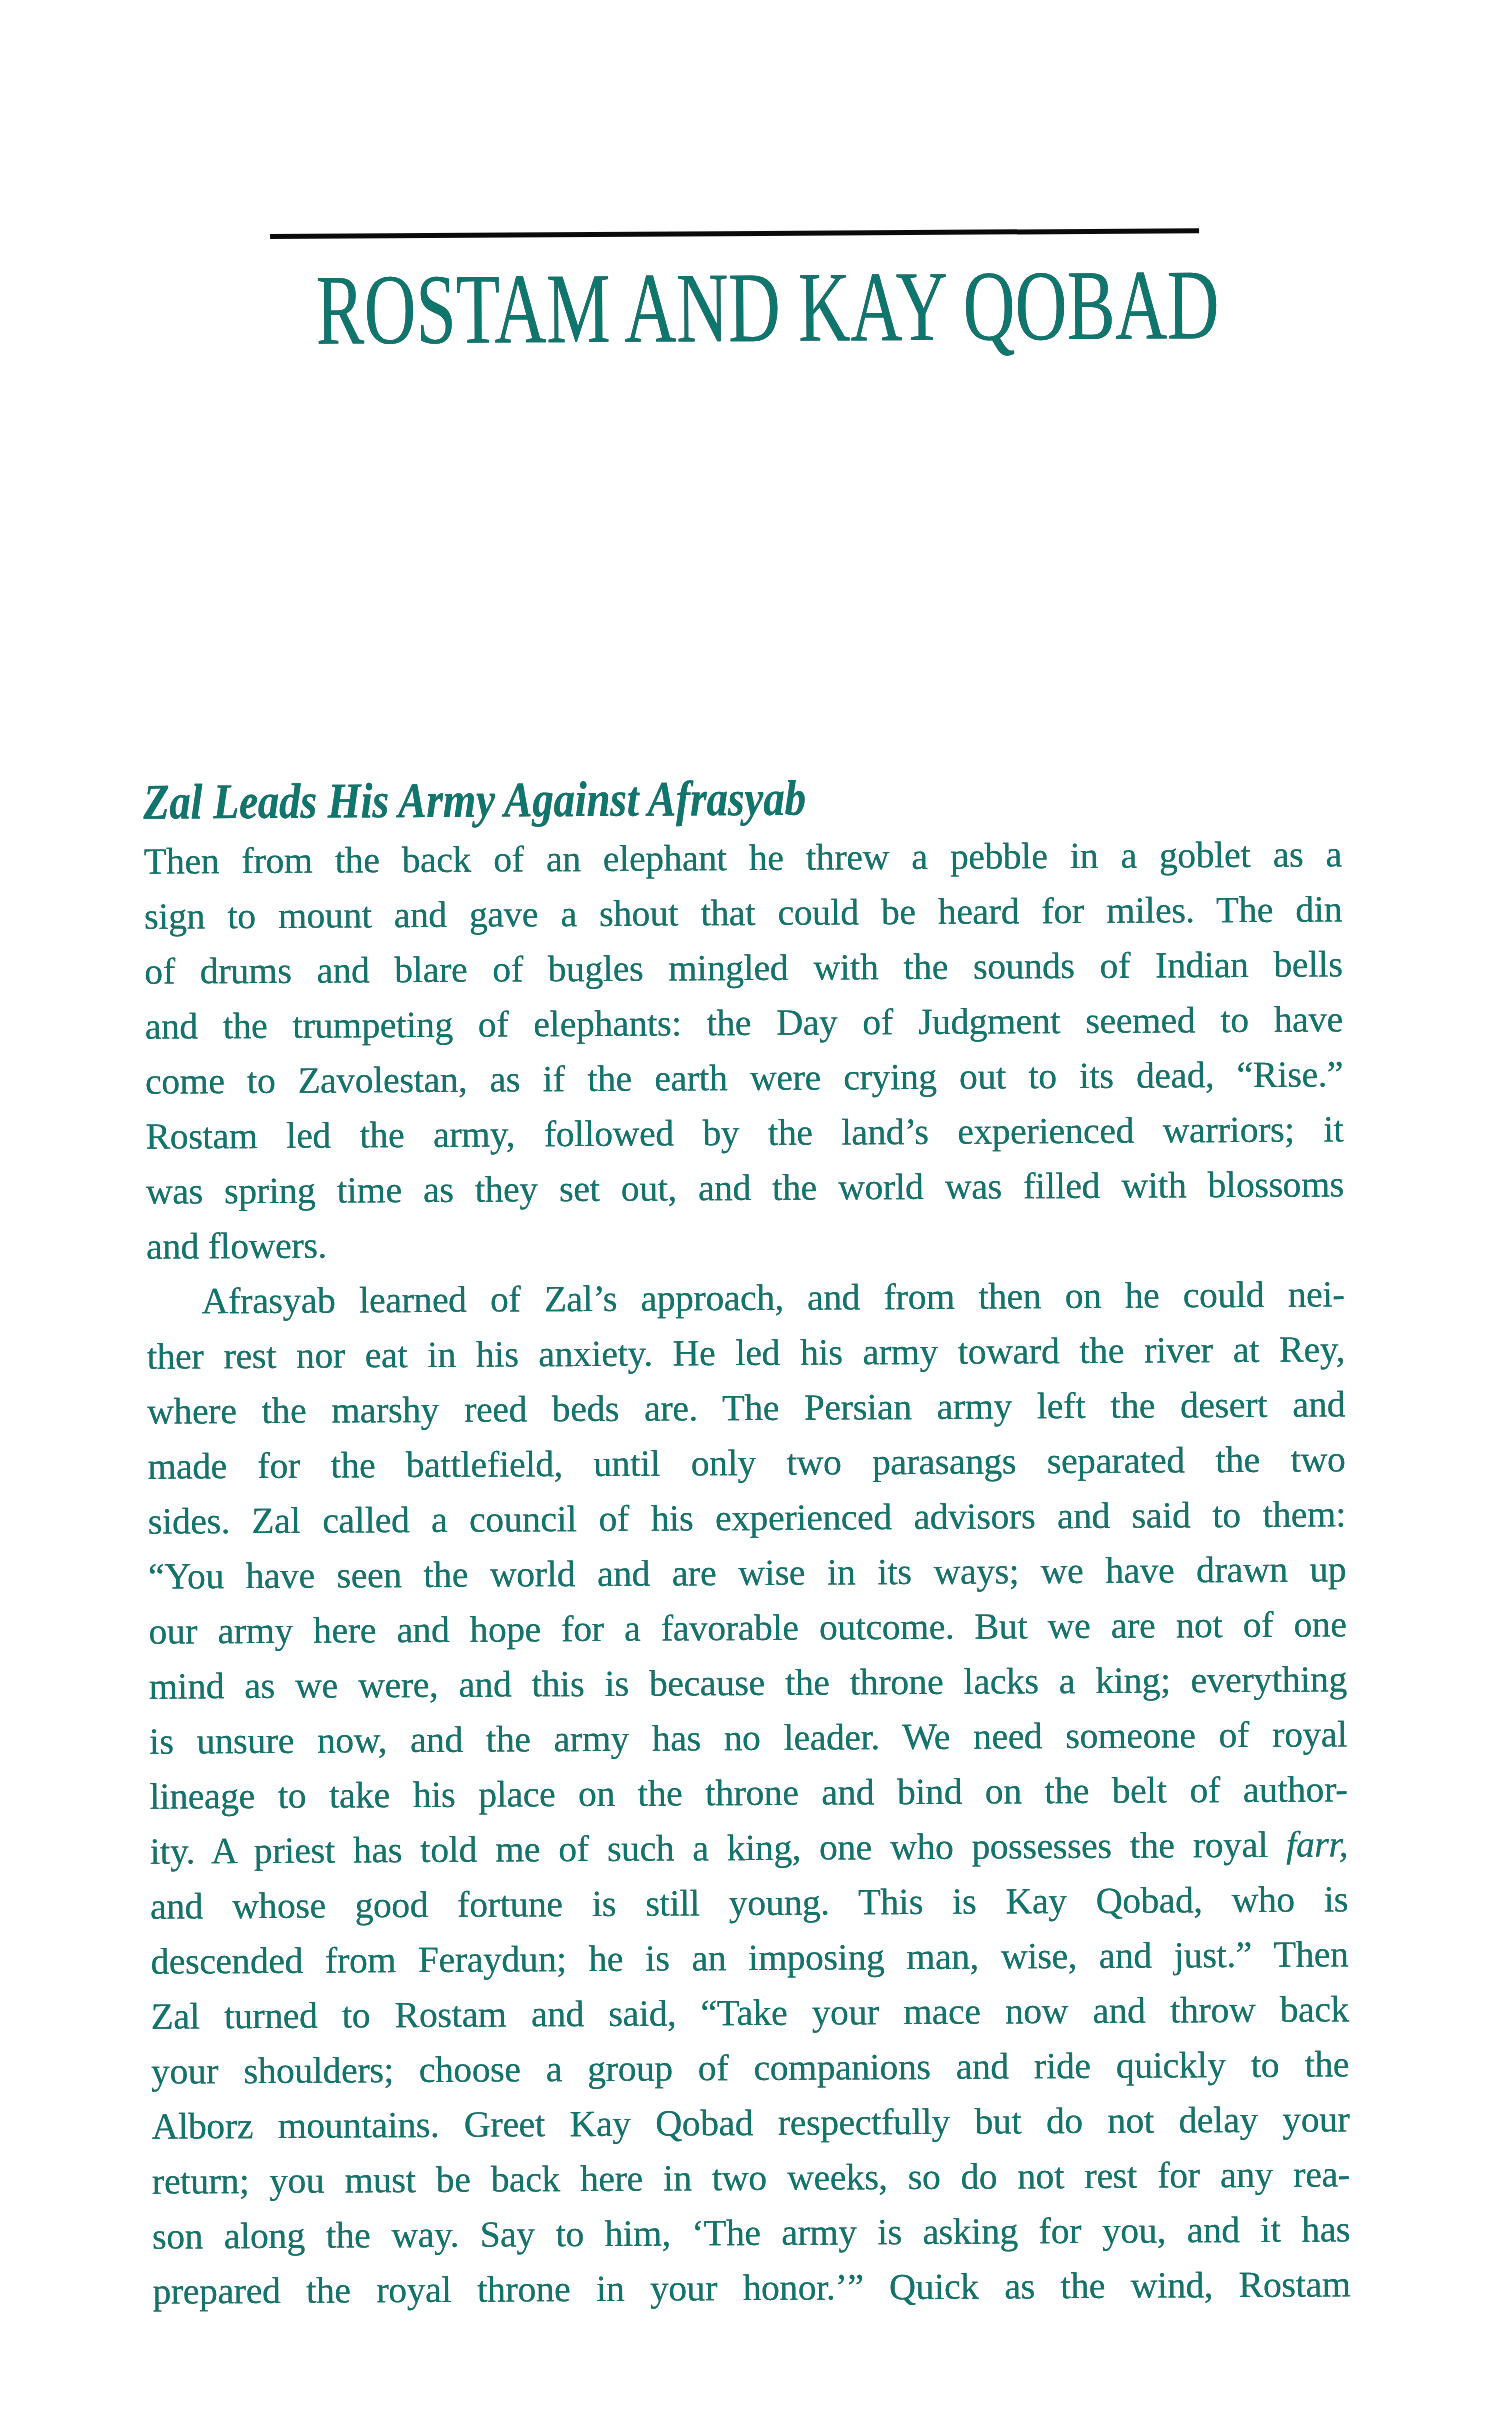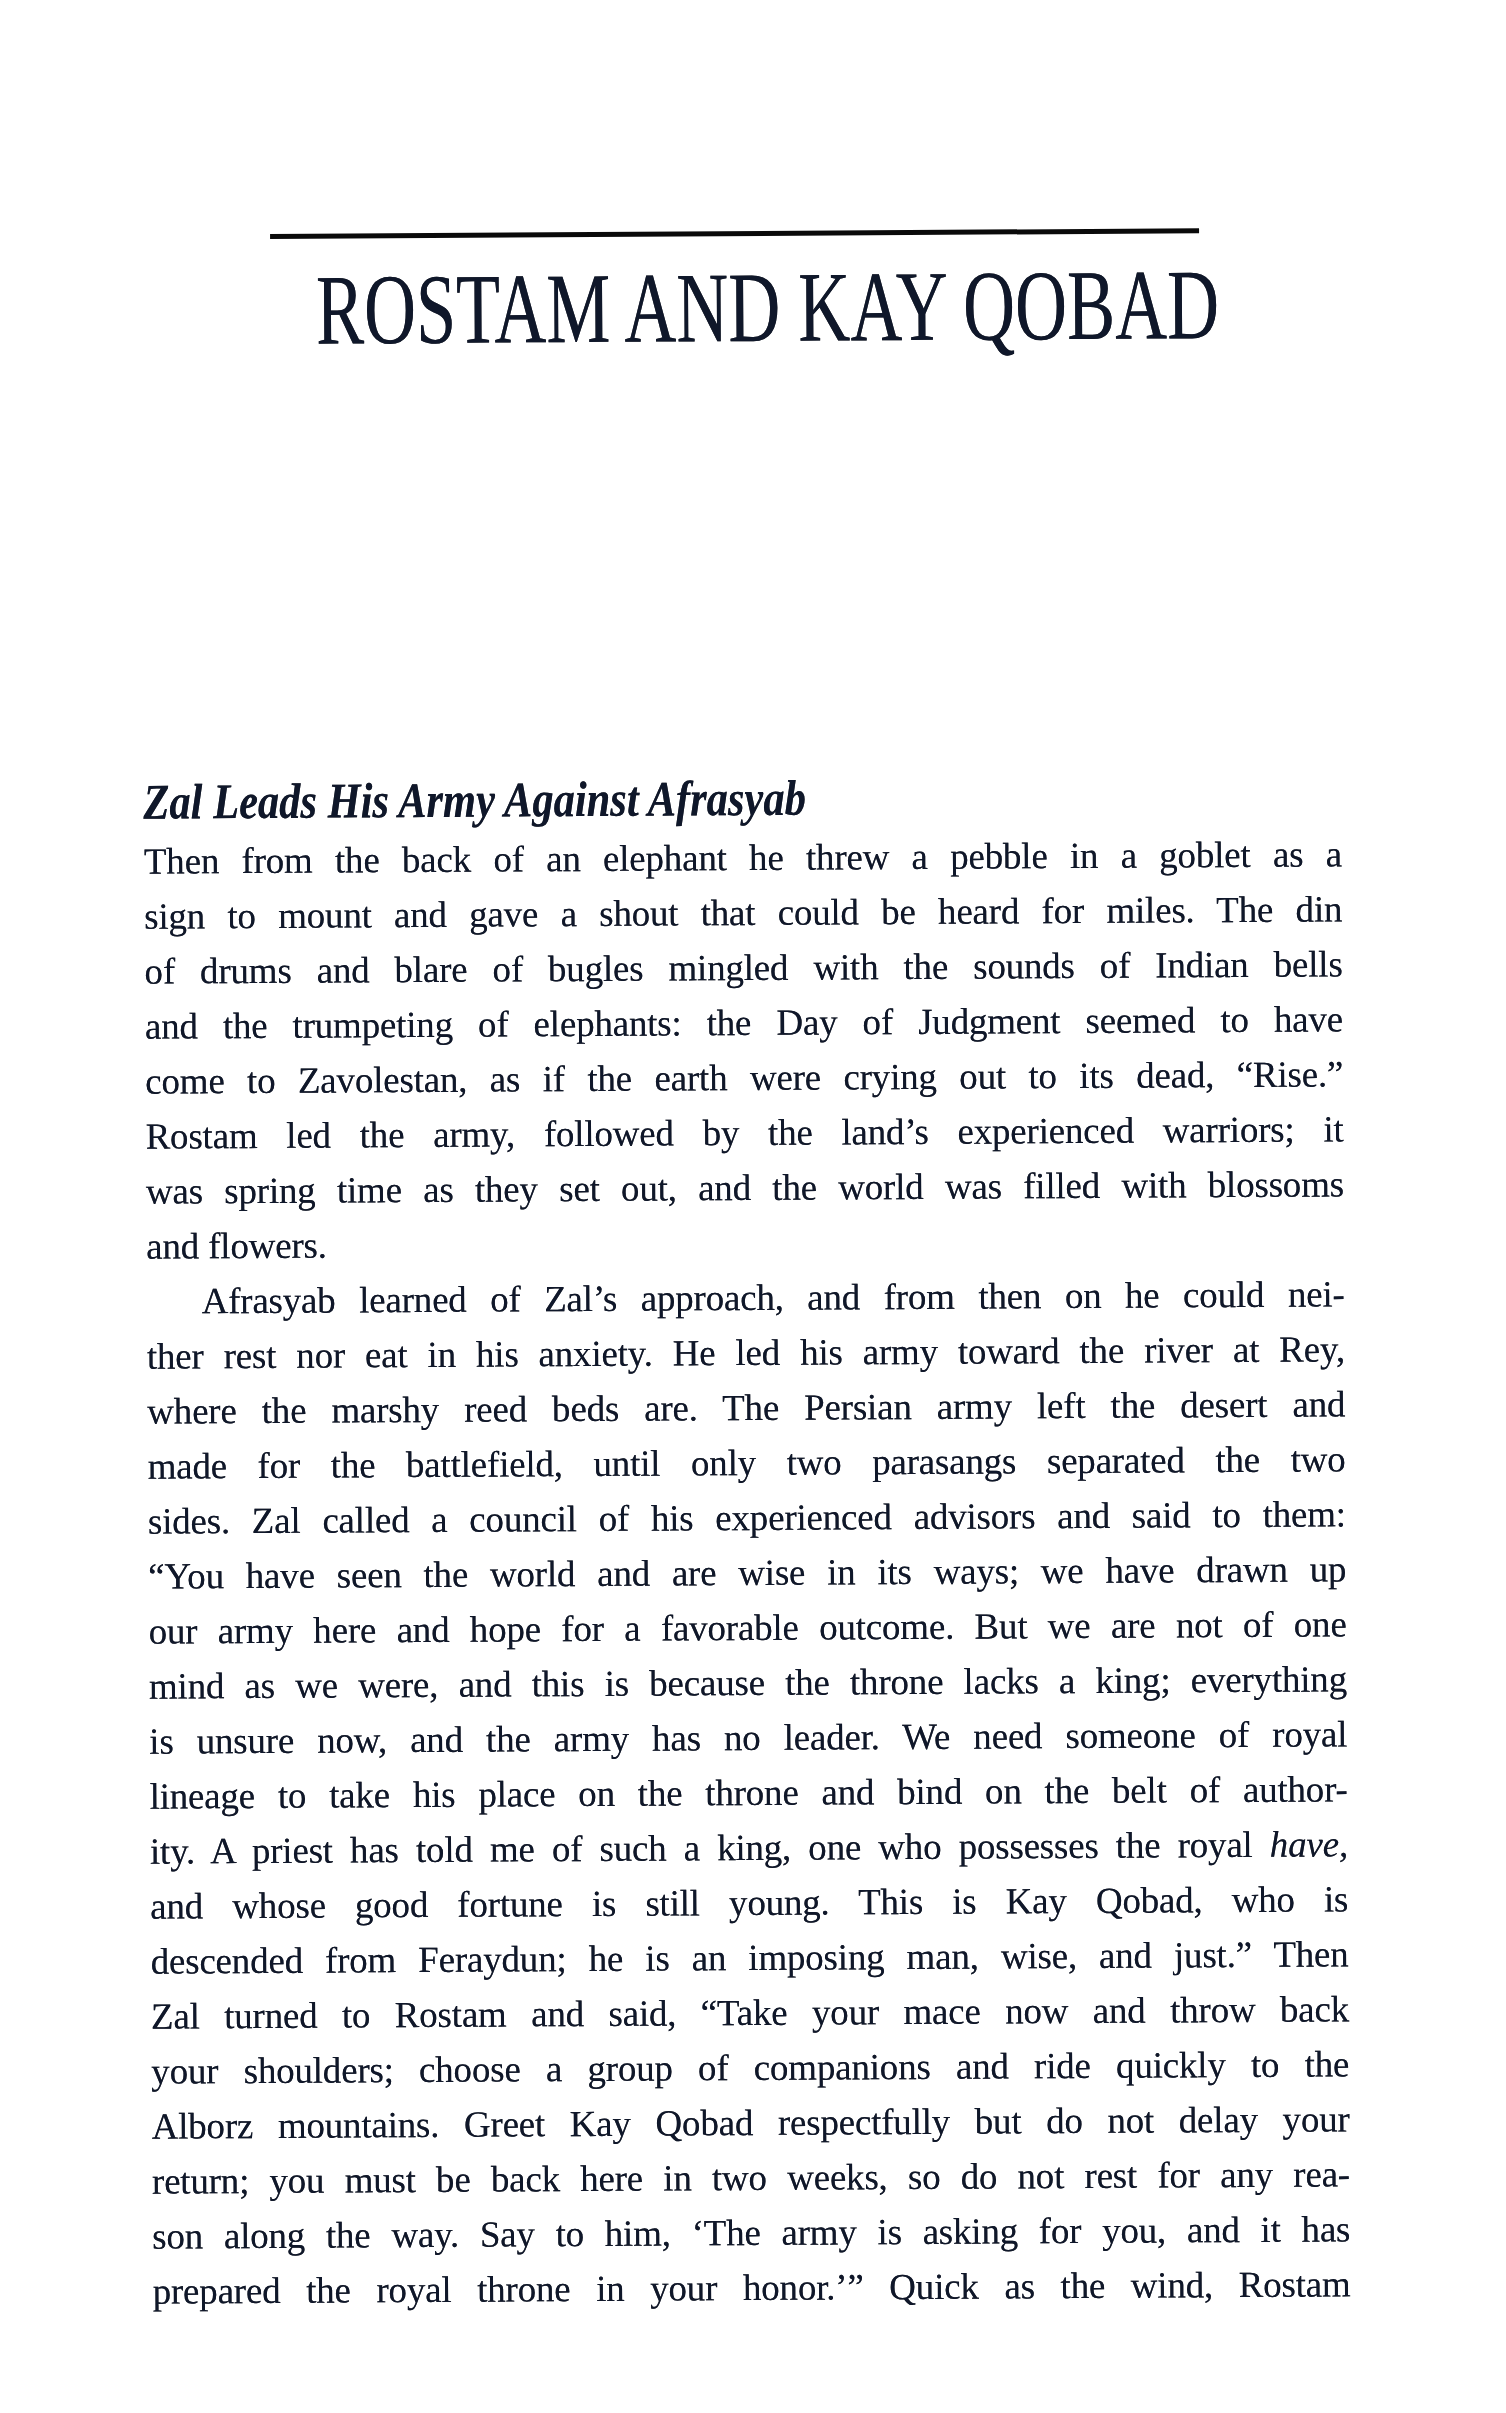--- a/index.html
+++ b/index.html
@@ -2,21 +2,21 @@
 <html style="font-size:12.5px"><head>
 <meta charset="utf-8">
 <style>
   html,body{margin:0;padding:0;background:#e8e8e8;}
   .page{
     position:relative;
     width:1506px;height:2413px;
     background:#ffffff;
     overflow:hidden;
     font-family:"Liberation Serif","DejaVu Serif",serif;
-    color:#0f172a;
+    color:#0f766e;
   }
   .rot{
     position:absolute;left:0;top:0;width:1506px;height:2413px;
     transform:rotate(-0.35deg);
     transform-origin:753px 1207px;
   }
   .title-rule{
     position:absolute;
     left:276px;top:231px;width:929px;height:4.7px;
     background:#0a0a0a;
@@ -97,21 +97,21 @@
         <div class="text-line indented">Afrasyab learned of Zal’s approach, and from then on he could nei-</div>
         <div class="text-line">ther rest nor eat in his anxiety. He led his army toward the river at Rey,</div>
         <div class="text-line">where the marshy reed beds are. The Persian army left the desert and</div>
         <div class="text-line">made for the battlefield, until only two parasangs separated the two</div>
         <div class="text-line">sides. Zal called a council of his experienced advisors and said to them:</div>
         <div class="text-line">“You have seen the world and are wise in its ways; we have drawn up</div>
         <div class="text-line">our army here and hope for a favorable outcome. But we are not of one</div>
         <div class="text-line">mind as we were, and this is because the throne lacks a king; everything</div>
         <div class="text-line">is unsure now, and the army has no leader. We need someone of royal</div>
         <div class="text-line">lineage to take his place on the throne and bind on the belt of author-</div>
-        <div class="text-line">ity. A priest has told me of such a king, one who possesses the royal <em>have,</em></div>
+        <div class="text-line">ity. A priest has told me of such a king, one who possesses the royal <em>farr,</em></div>
         <div class="text-line">and whose good fortune is still young. This is Kay Qobad, who is</div>
         <div class="text-line">descended from Feraydun; he is an imposing man, wise, and just.” Then</div>
         <div class="text-line">Zal turned to Rostam and said, “Take your mace now and throw back</div>
         <div class="text-line">your shoulders; choose a group of companions and ride quickly to the</div>
         <div class="text-line">Alborz mountains. Greet Kay Qobad respectfully but do not delay your</div>
         <div class="text-line">return; you must be back here in two weeks, so do not rest for any rea-</div>
         <div class="text-line">son along the way. Say to him, ‘The army is asking for you, and it has</div>
         <div class="text-line">prepared the royal throne in your honor.’” Quick as the wind, Rostam</div>
       </div>
 

